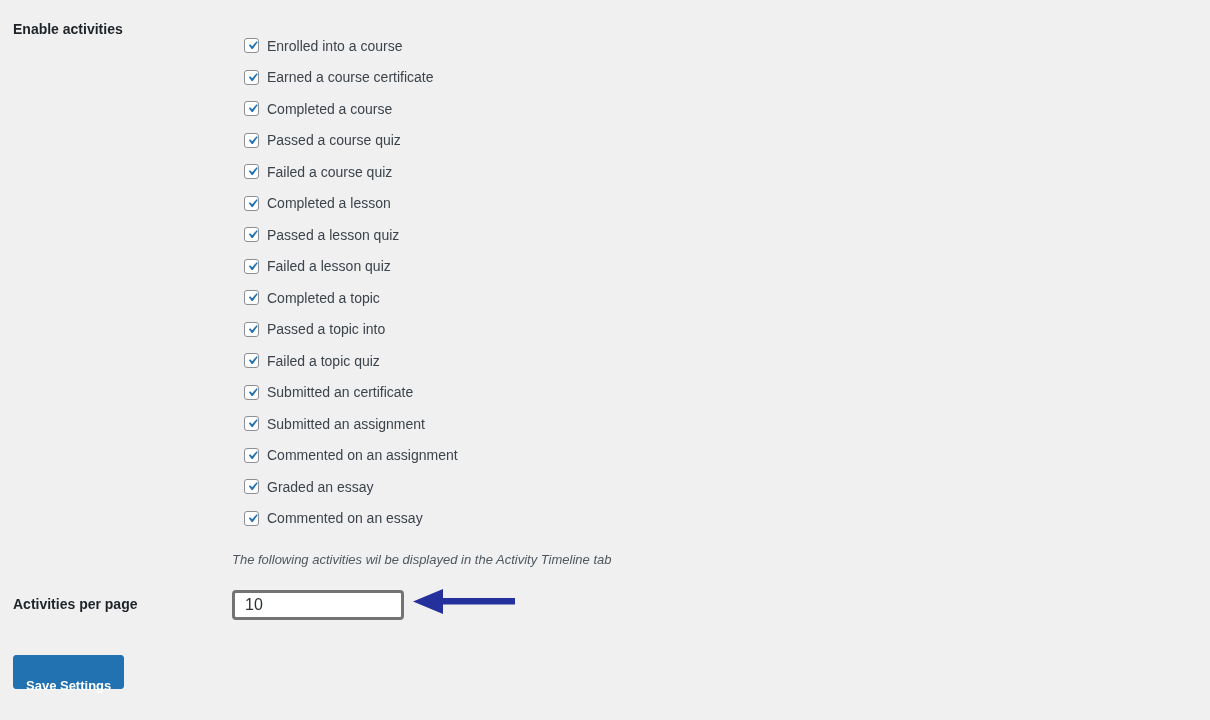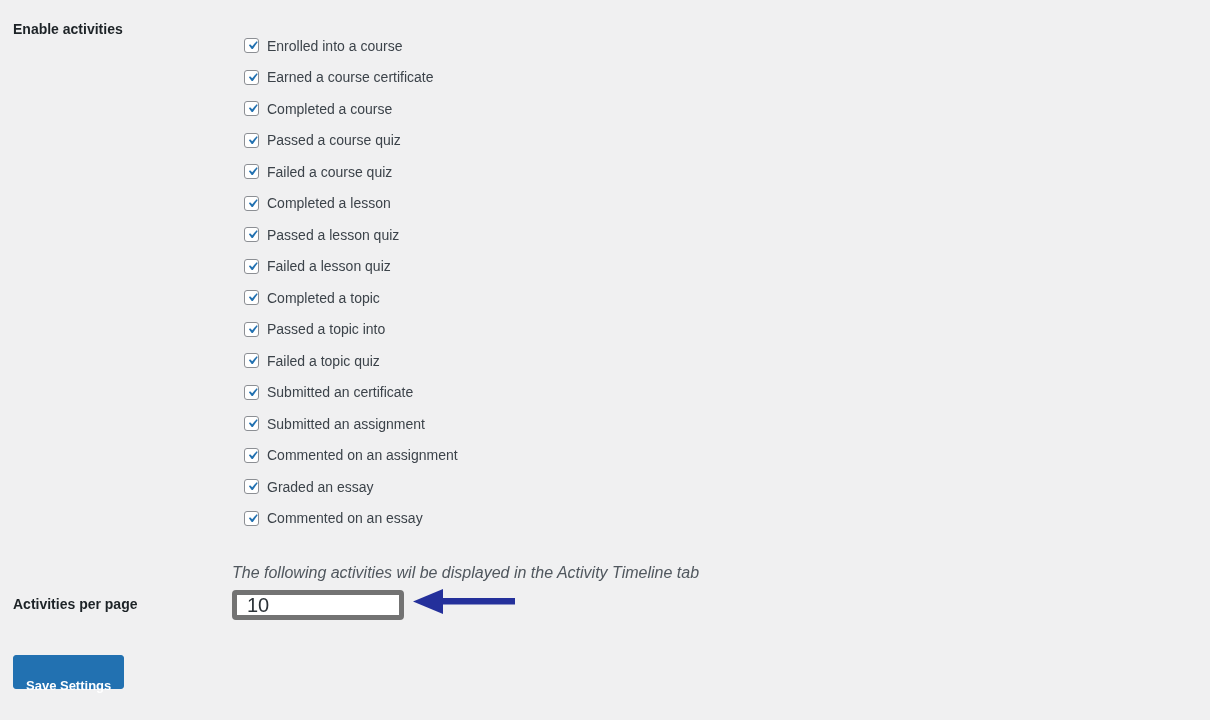--- a/index.html
+++ b/index.html
@@ -78,44 +78,44 @@
     margin-left: 8px;
     font-size: 14px;
     color: #3c434a;
     line-height: 1.45;
     white-space: nowrap;
   }
 
   .activities-hint {
     position: absolute;
     left: 232px;
-    top: 564px;
-    font-size: 16px;
+    top: 552px;
+    font-size: 13px;
     font-style: italic;
     color: #50575e;
     white-space: nowrap;
   }
 
   
   #activities-per-page-row { left: 0; top: 590px; width: 1210px; }
   #activities-per-page-row .row-label { top: 5px; }
 
   .number-input {
     position: absolute;
     left: 232px;
     top: 0;
     width: 172px;
     height: 30px;
     box-sizing: border-box;
-    border: 5px solid #737373;
+    border: 3px solid #737373;
     border-radius: 4px;
     background: #fff;
     color: #2c3338;
     font-family: "Liberation Sans", sans-serif;
-    font-size: 20px;
+    font-size: 16px;
     padding: 0 10px;
     outline: none;
     box-shadow: 0 0 0 transparent;
   }
 
   
   .annotation-arrow {
     position: absolute;
     left: 413px;
     top: 588px;

